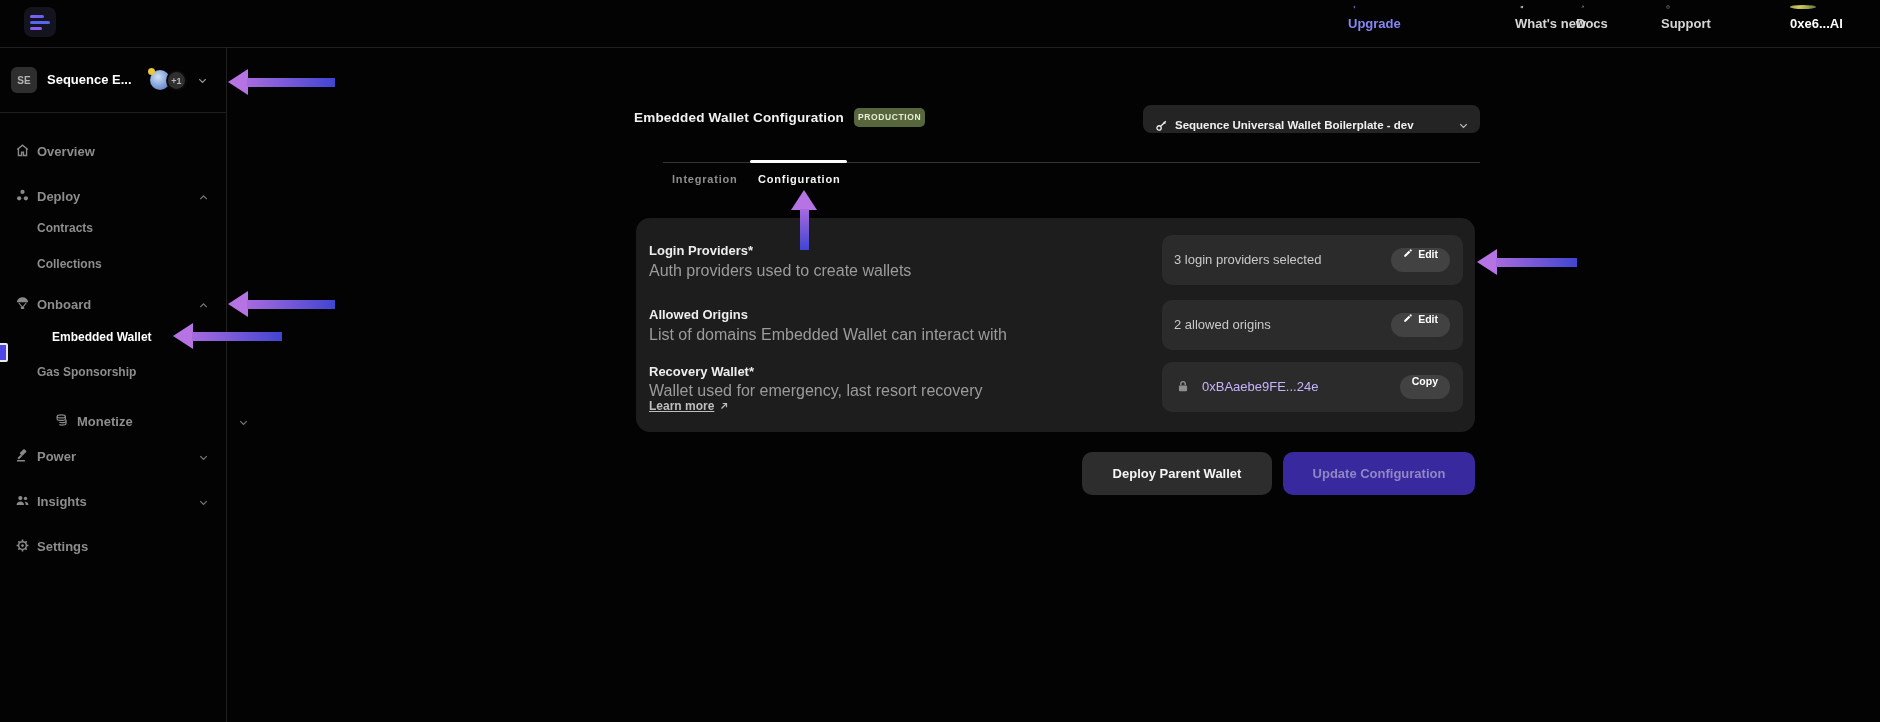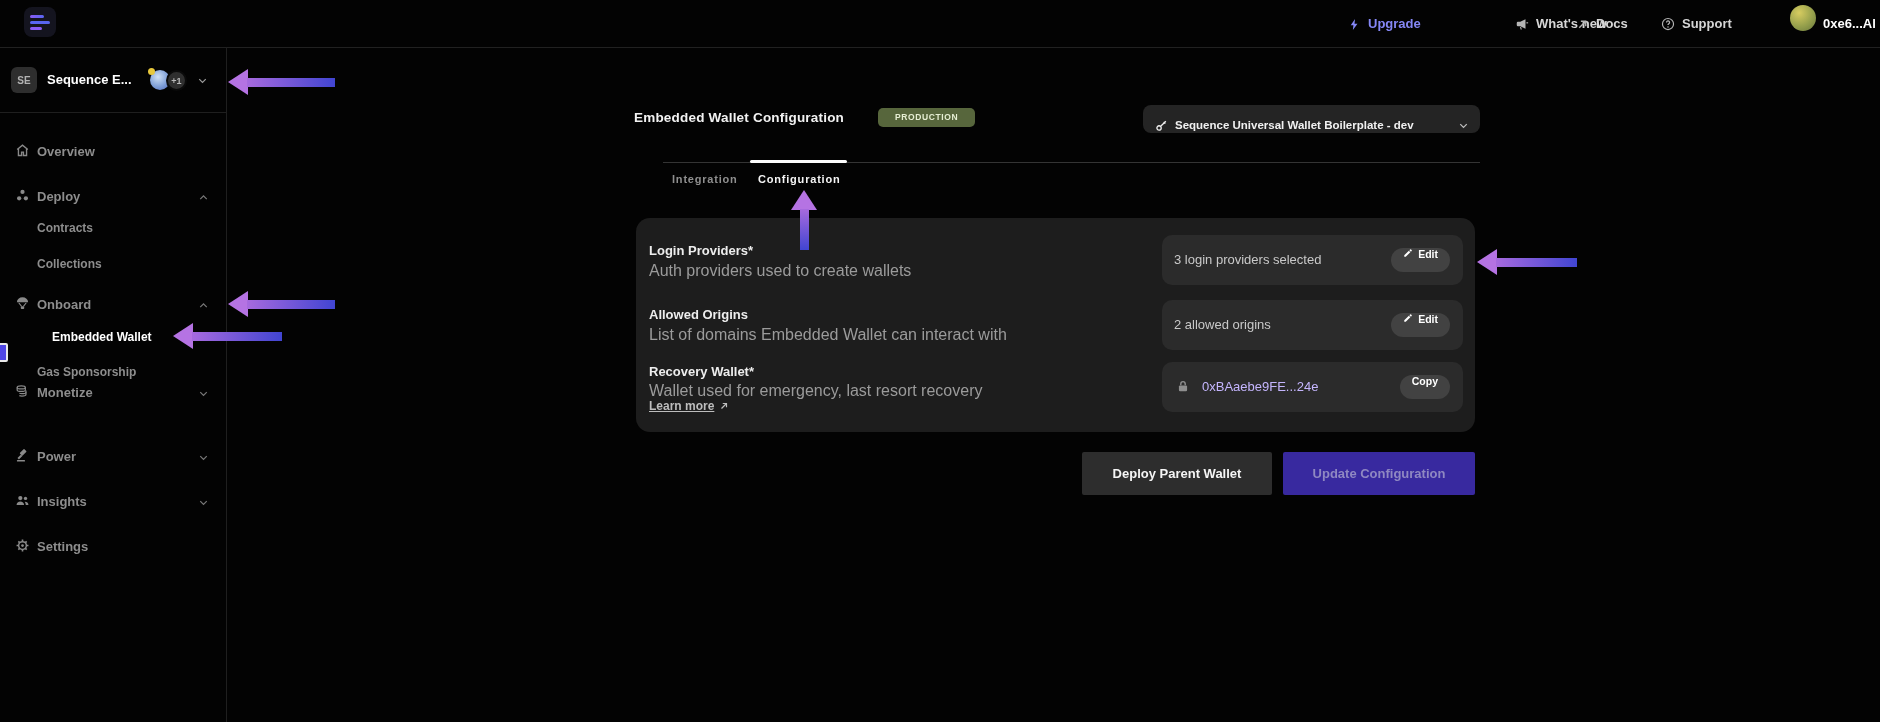--- a/index.html
+++ b/index.html
@@ -9,22 +9,22 @@
 
   
   .topbar-divider { position:absolute; left:0; top:47px; width:1880px; height:1px; background:#212121; }
   .logo { position:absolute; left:24px; top:7px; width:32px; height:30px; border-radius:8px;
     background:#14141f; display:flex; flex-direction:column; justify-content:center; gap:3px; padding:6px; }
   .logo .bar { height:3px; border-radius:2px; }
   .logo .b1 { width:14px; background:linear-gradient(to right,#8b5cf6,#5865f2); }
   .logo .b2 { width:20px; background:#5865f2; margin-left:0; }
   .logo .b3 { width:12px; background:#8b5cf6; }
 
-  .navitem { position:absolute; top:5px; height:26px; display:flex; align-items:flex-end; gap:7px;
-    color:#d6d6d6; font-size:13px; font-weight:700; cursor:pointer; }
+  .navitem { position:absolute; top:5px; height:26px; display:flex; align-items:flex-start; gap:7px;
+    color:#d6d6d6; font-size:13px; font-weight:700; cursor:pointer;flex-direction:column; }
   .navitem svg { display:block; }
   .nav-upgrade { left:1348px; color:#8587f6; }
   .nav-whatsnew { left:1515px; }
   .nav-docs { left:1576px; }
   .nav-support { left:1661px; }
   .nav-account { left:1790px; color:#ffffff; }
   .avatar { width:26px; height:26px; border-radius:50%;
     background:radial-gradient(circle at 35% 30%, #d7cc60, #96a04c 55%, #67763c); }
 
   
@@ -46,21 +46,21 @@
   .snav .ico { position:absolute; left:15px; top:2px; width:15px; height:15px; color:#8a8a8a; }
   .snav .lbl { position:absolute; left:37px; font-size:13px; font-weight:700; color:#8d8d8d; white-space:nowrap; }
   .snav .sub { font-size:12px; }
   .snav .active { color:#ffffff;margin-left:15px; }
   .snav .chev { position:absolute; left:197px; top:4px; color:#777777; }
 
   
   .page-head { position:absolute; left:634px; top:108px; display:flex; align-items:center; gap:10px; }
   .page-title { color:#f2f2f2; font-size:13.5px; font-weight:700; letter-spacing:.2px; }
   .env-badge { background:#57663c; color:#e6eed3; font-size:8.5px; font-weight:700; letter-spacing:.6px;
-    padding:5px 17px; border-radius:5px; line-height:1;margin-left:24px; }
+    padding:5px 4px; border-radius:5px; line-height:1; }
   .proj-select { position:absolute; left:1143px; top:105px; width:337px; height:28px; border-radius:8px;
     background:#242424; display:flex; align-items:center; padding:12px 10px 0 12px; gap:7px; cursor:pointer; }
   .proj-select .txt { color:#f0f0f0; font-size:11.5px; font-weight:700; flex:1; white-space:nowrap; }
   .proj-select svg { flex:none; }
 
   
   .tab-divider { position:absolute; left:663px; top:162px; width:817px; height:1px; background:#343434; }
   .tab-indicator { position:absolute; left:750px; top:160px; width:97px; height:3px; background:#fdfdfd; border-radius:2px; }
   .tab { position:absolute; top:173px; font-size:11px; font-weight:700; letter-spacing:.8px; cursor:pointer; }
   .tab-integration { left:672px; color:#8f8f8f; }
@@ -74,21 +74,21 @@
     display:flex; align-items:center; gap:5px; }
   .learn-more .lm-text { text-decoration:underline; }
   .vbox { position:absolute; left:526px; width:301px; height:50px; border-radius:10px; background:#2b2b2b; }
   .vbox .val { position:absolute; left:12px; top:0; line-height:50px; color:#c9c9c9; font-size:13px; }
   .pill { position:absolute; right:13px; top:13px; height:24px; border-radius:12px; background:#424242;
     display:flex; gap:5px; padding:0 12px; color:#ffffff; font-size:10.5px; font-weight:700; cursor:pointer; }
   .lock-ico { position:absolute; left:14px; top:17px; color:#8f8f8f; }
   .masked-addr { position:absolute; left:40px; top:0; line-height:50px; color:#c4b5fd; font-size:13px; }
 
   
-  .btn { position:absolute; top:452px; height:43px; border-radius:2px; display:flex; align-items:center;
+  .btn { position:absolute; top:452px; height:43px; border-radius:10px; display:flex; align-items:center;
     justify-content:center; font-size:13px; font-weight:700; cursor:pointer; }
   .btn-deploy { left:1082px; width:190px; background:#2d2d2d; color:#f5f5f5; }
   .btn-update { left:1283px; width:192px; background:#38299f; color:#8f88c2; }
 
   
   .arr-head-left { position:absolute; width:0; height:0;
     border-top:13px solid transparent; border-bottom:13px solid transparent; border-right:20px solid #b573e3; }
   .arr-head-up { position:absolute; width:0; height:0;
     border-left:13px solid transparent; border-right:13px solid transparent; border-bottom:20px solid #b573e3; }
   .arr-shaft-h { position:absolute; height:9px; background:linear-gradient(to right,#a76ade,#4145d2); }
@@ -198,21 +198,21 @@
           <path d="M6 15l6-6 6 6"></path>
         </svg></span>
   </div>
   <div class="snav" style="top:327px;">
     <span class="lbl sub active">Embedded Wallet</span>
   </div>
   <div class="snav" style="top:362px;">
     <span class="lbl sub">Gas Sponsorship</span>
   </div>
 
-  <div class="snav" style="top:382px;">
+  <div class="snav" style="top:411px;margin-left:40px;">
     <span class="ico"><svg width="15" height="15" viewBox="0 0 24 24" fill="none" stroke="currentColor" stroke-width="2">
           <ellipse cx="10" cy="5.5" rx="6.5" ry="2.4"></ellipse>
           <path d="M3.5 5.5v4c0 1.3 2.9 2.4 6.5 2.4s6.5-1.1 6.5-2.4v-4"></path>
           <path d="M7 14.8c1 .4 2.4.6 4 .6 3.6 0 6.5-1.1 6.5-2.4"></path>
           <path d="M7 18.6c1 .4 2.4.6 4 .6 3.6 0 6.5-1.1 6.5-2.4v-6.3"></path>
         </svg></span>
     <span class="lbl">Monetize</span>
     <span class="chev"><svg width="13" height="13" viewBox="0 0 24 24" fill="none" stroke="currentColor" stroke-width="2.4">
           <path d="M6 9.5l6 6 6-6"></path>
         </svg></span>

